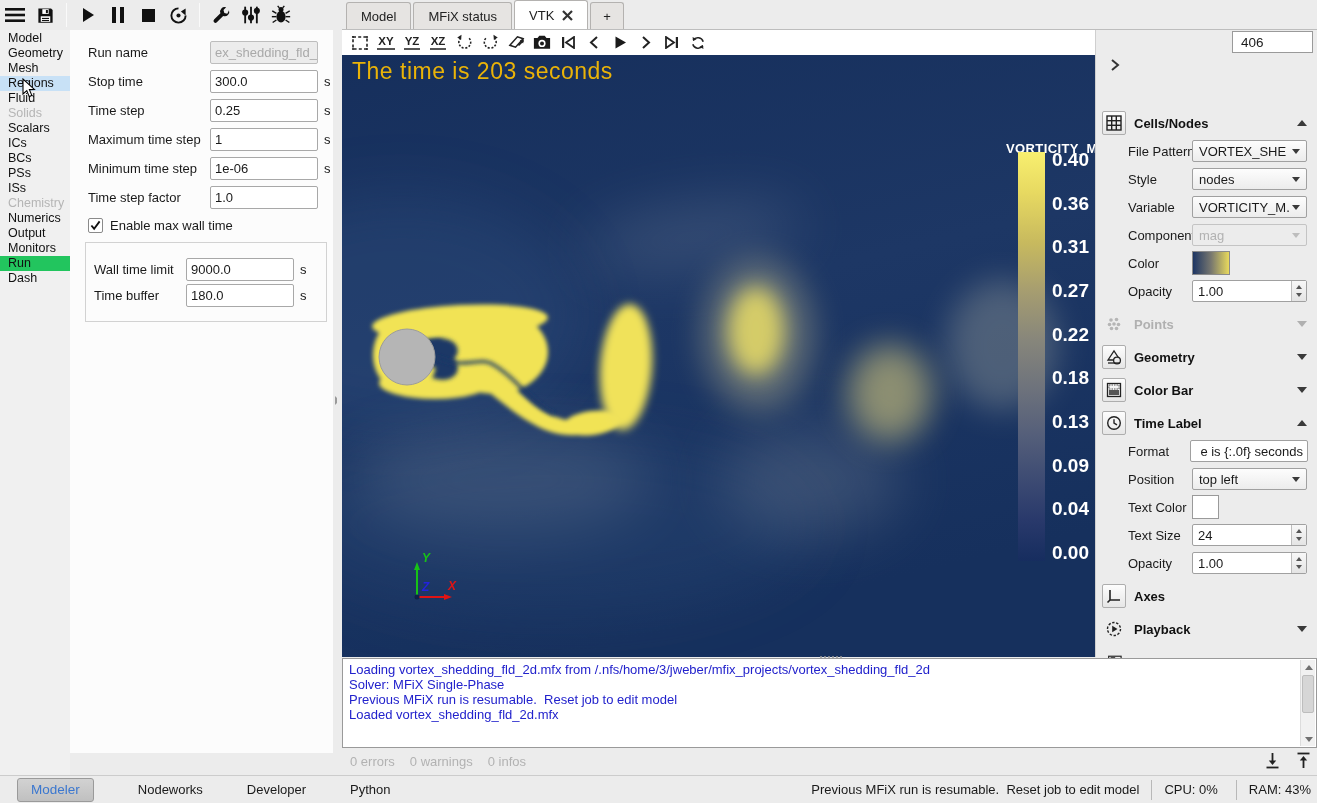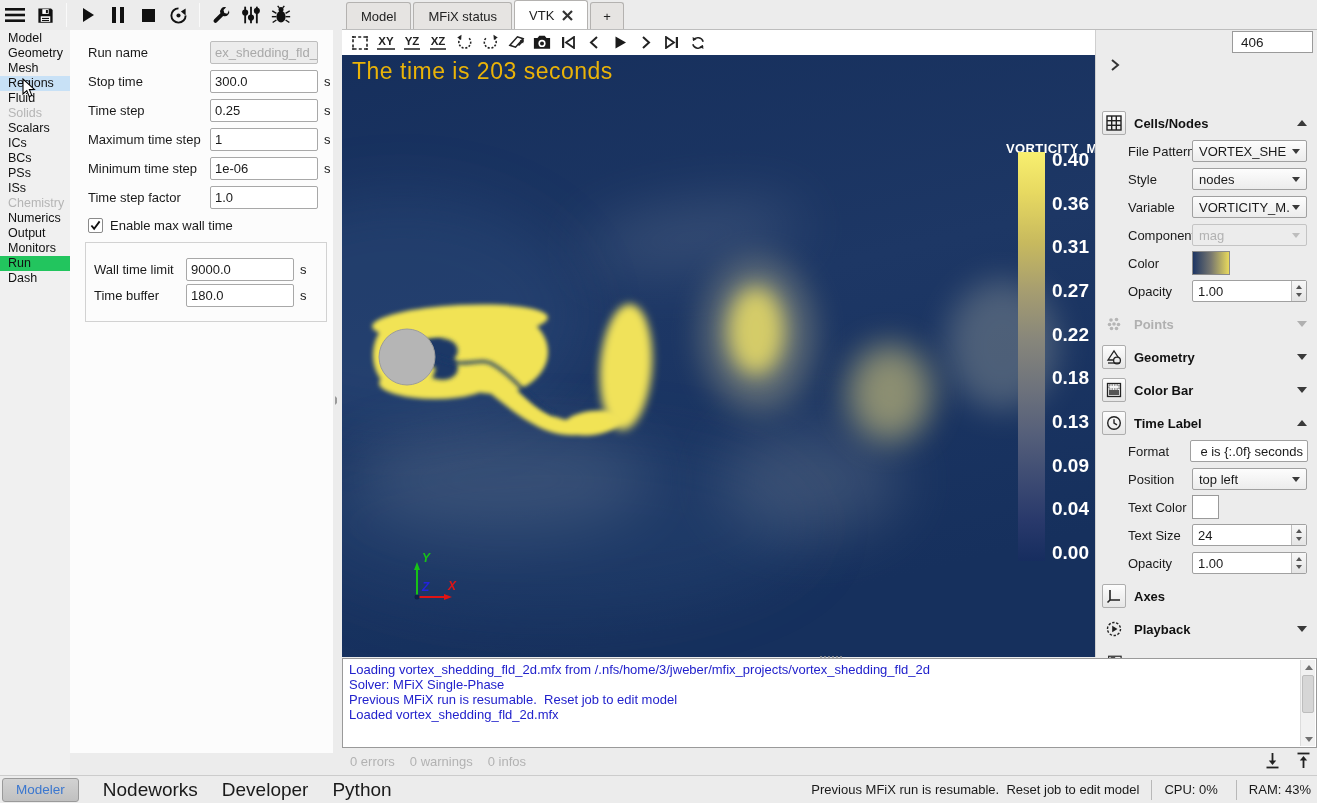--- a/index.html
+++ b/index.html
@@ -108,22 +108,22 @@
   .c-thumb { position:absolute; left:1px; top:15px; width:12px; height:38px; background:#d6d6d6; border:1px solid #bdbdbd; border-radius:2px; }
   .tri-up { width:0; height:0; border-left:4px solid transparent; border-right:4px solid transparent; border-bottom:5px solid #707070; }
   .tri-dn { width:0; height:0; border-left:4px solid transparent; border-right:4px solid transparent; border-top:5px solid #707070; }
 
   
   .issues { position:absolute; left:342px; top:748px; width:975px; height:27px; background:#ececec; display:flex; align-items:center; padding-left:8px; gap:15px; color:#b2b2b2; font-size:13px; }
   .issues-icons { position:absolute; right:6px; top:4px; display:flex; gap:16px; color:#222; }
 
   
   .bottombar { position:absolute; left:0; top:775px; width:1317px; height:28px; background:#ececec; border-top:1px solid #cccccc; display:flex; align-items:center; }
-  .mode-btn { margin-left:2px; height:24px; padding:0 13px; border:1px solid #9a9a9a; border-radius:3px; background:linear-gradient(#d2d2d2,#c0c0c0); color:#3b77cf; font-size:13.5px; display:flex; align-items:center; }
-  .mode-lbl { margin-left:24px; font-size:19px; color:#1a1a1a; }
+  .mode-btn { margin-left:17px; height:24px; padding:0 13px; border:1px solid #9a9a9a; border-radius:3px; background:linear-gradient(#d2d2d2,#c0c0c0); color:#3b77cf; font-size:13.5px; display:flex; align-items:center; }
+  .mode-lbl { margin-left:44px; font-size:13px; color:#1a1a1a; }
   .status-right { margin-left:auto; display:flex; align-items:center; height:100%; }
   .status-msg { font-size:13px; color:#1a1a1a; white-space:pre; }
   .st-sep { width:1px; height:20px; background:#b8b8b8; margin:0 12px; }
   .st-item { font-size:13px; color:#1a1a1a; padding-right:6px; }
 
   .cursor { position:absolute; left:22px; top:78px; z-index:50; pointer-events:none; }
 </style>
 </head>
 <body>
 

